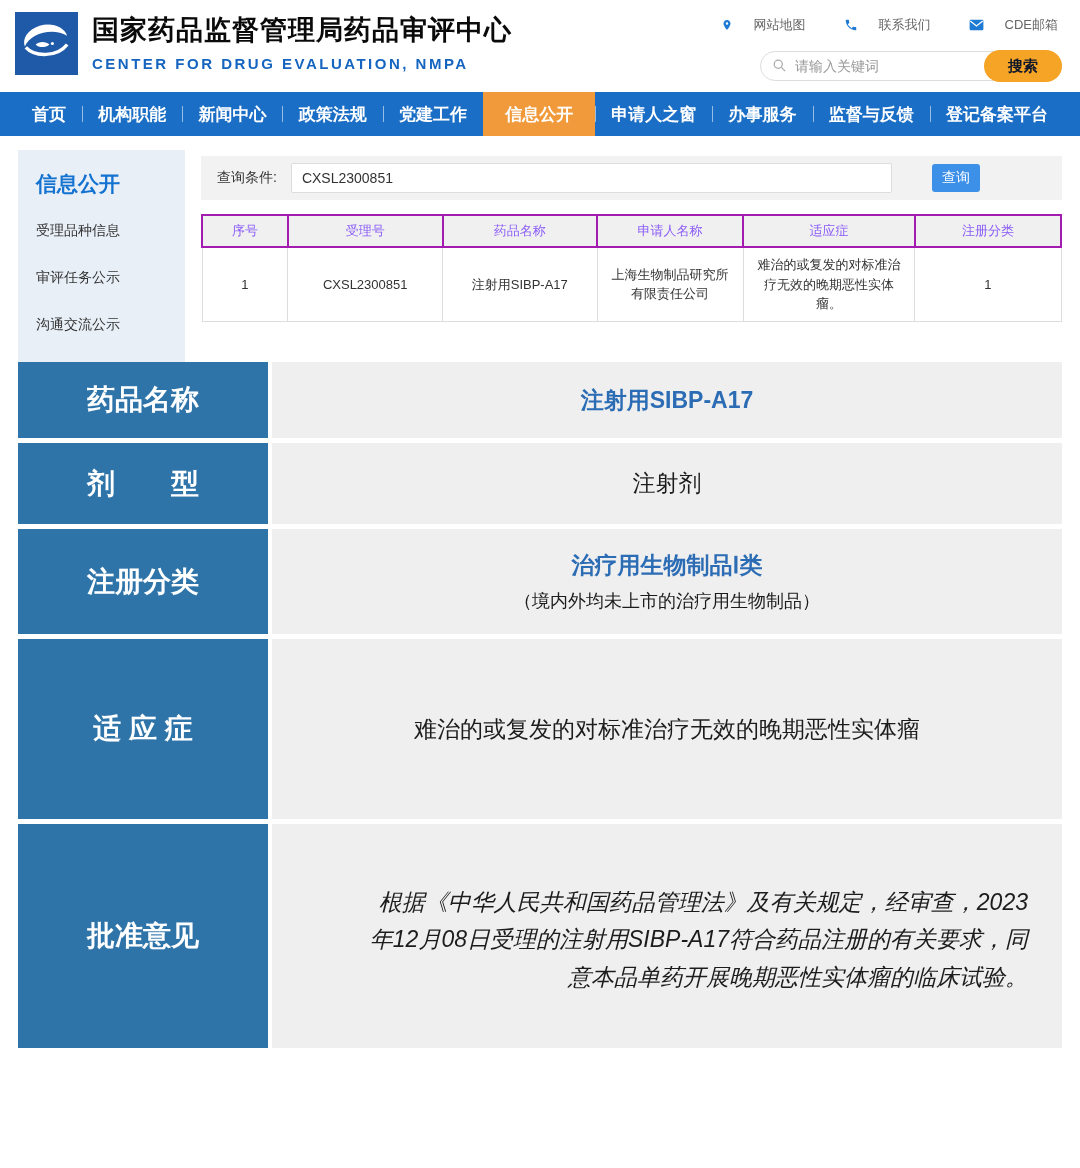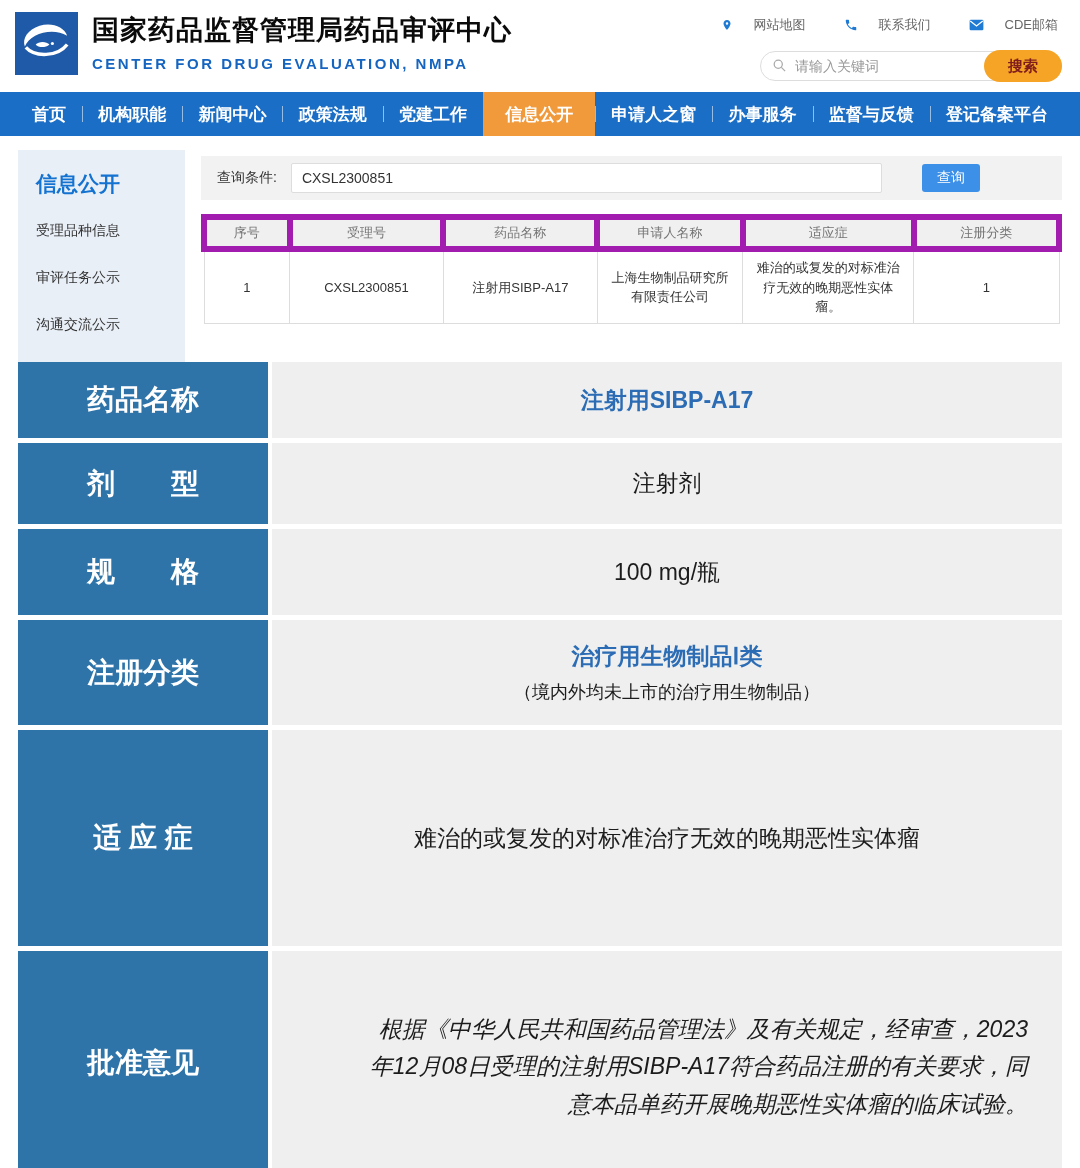--- a/index.html
+++ b/index.html
@@ -19,21 +19,21 @@
   .searchbar { position:absolute; right:18px; top:50px; width:302px; height:32px; }
   .search-input {
     width:100%; height:30px; margin-top:1px; border:1px solid #ddd; border-radius:16px;
     padding:0 80px 0 34px; font-size:14px; color:#333; outline:none; background:#fff;
     font-family:Liberation Sans, sans-serif;
   }
   .search-input::placeholder { color:#999; }
   .search-glass { position:absolute; left:12px; top:8px; }
   .search-btn {
     position:absolute; right:0; top:0; width:78px; height:32px; border:none; cursor:pointer;
-    border-radius:16px; background:#f6a426; color:#7f1d1d; font-size:15px; font-weight:bold;
+    border-radius:16px; background:#f6a426; color:#0f172a; font-size:15px; font-weight:bold;
     font-family:Liberation Serif, serif;
   }
   
   .nav { height:44px; background:#1a6ec5; display:flex; align-items:stretch; justify-content:flex-end; padding:0 16px; }
   .nav-item {
     display:flex; align-items:center; padding:0 16px; color:#fff;
     font-size:17px; font-weight:bold; cursor:pointer; white-space:nowrap;
   }
   .nav-item.active { background:#f09a3c; padding:0 22px; }
   .nav-sep { width:1px; height:16px; background:rgba(255,255,255,.55); align-self:center; }
@@ -45,45 +45,45 @@
   .main { flex:1; margin-left:16px; }
   .breadcrumb { height:34px; display:flex; align-items:center; gap:7px; font-size:13px; color:#444; }
   .query-panel { height:44px; margin-top:6px; background:#f2f2f3; display:flex; align-items:center; padding:0 16px; }
   .query-label { font-size:14px; color:#333; margin-right:14px; white-space:nowrap; }
   .query-input {
     flex:1; height:30px; border:1px solid #ddd; border-radius:2px; background:#fff;
     padding:0 10px; font-size:14px; color:#333; outline:none; margin-right:40px;
     font-family:"Liberation Sans", sans-serif;
   }
   .query-btn {
-    width:58px; height:28px; border:none; border-radius:3px; background:#3d90e8; color:#fff;
+    width:48px; height:28px; border:none; border-radius:3px; background:#3d90e8; color:#fff;
     font-size:14px; cursor:pointer; margin-right:66px; font-family:Liberation Serif, serif;
   }
   .results { margin-top:14px; width:100%; border-collapse:collapse; table-layout:fixed; }
   .results th {
-    background:#f0f0f1; border:6px solid #a21caf; height:32px; font-size:13px;
-    color:#737373; font-weight:normal; text-align:center;
+    background:#f0f0f1; border:2px solid #a21caf; height:32px; font-size:13px;
+    color:#8b5cf6; font-weight:normal; text-align:center;
   }
   .results td {
     border:1px solid #ddd; height:74px; font-size:13px; color:#333;
     text-align:center; padding:4px 8px; line-height:1.5; vertical-align:middle;
   }
   .c1{width:10%} .c2{width:18%} .c3{width:18%} .c4{width:17%} .c5{width:20%} .c6{width:17%}
   
   .detail { margin:0 18px; }
   .d-row { display:flex; margin-bottom:5px; }
   .d-label {
     width:250px; background:#2e74a9; color:#fff; font-size:28px; font-weight:bold;
     display:flex; align-items:center; justify-content:center; flex-shrink:0; white-space:pre;
   }
   .d-value {
     flex:1; margin-left:4px; background:#efefef; display:flex; flex-direction:column;
     align-items:center; justify-content:center; font-size:23px; color:#1c1c1c; text-align:center;
   }
-  .dr1{height:76px} .dr2{height:81px} .dr3{height:86px} .dr4{height:105px} .dr5{height:216px} .dr6{height:224px}
+  .dr1{height:76px} .dr2{height:81px} .dr3{height:86px} .dr4{height:105px} .dr5{height:180px} .dr6{height:224px}
   .v-blue { color:#2b6cb5; font-weight:bold; }
   .v-note { font-size:18px; color:#1c1c1c; font-weight:normal; margin-top:8px; }
   .v-left {
     align-items:flex-start; justify-content:center; text-align:right;
     padding:8px 34px 0 88px; line-height:1.62;font-style:italic;
   }
 </style>
 </head>
 <body>
 
@@ -196,24 +196,20 @@
   <div class="d-row dr1">
     <div class="d-label">药品名称</div>
     <div class="d-value">
         <span class="v-blue">注射用SIBP-A17</span>
       </div>
   </div>
   <div class="d-row dr2">
     <div class="d-label">剂　　型</div>
     <div class="d-value">注射剂</div>
   </div>
-  <div class="d-row dr3">
-    <div class="d-label">规　　格</div>
-    <div class="d-value">100 mg/瓶</div>
-  </div>
   <div class="d-row dr4">
     <div class="d-label">注册分类</div>
     <div class="d-value">
       <span class="v-blue">治疗用生物制品Ⅰ类</span>
       <span class="v-note">（境内外均未上市的治疗用生物制品）</span>
     </div>
   </div>
   <div class="d-row dr5">
     <div class="d-label">适 应 症</div>
     <div class="d-value">难治的或复发的对标准治疗无效的晚期恶性实体瘤</div>

